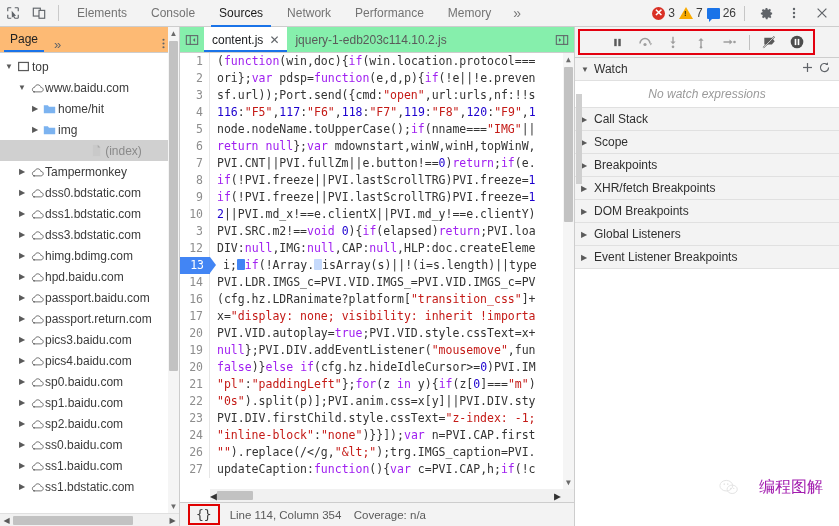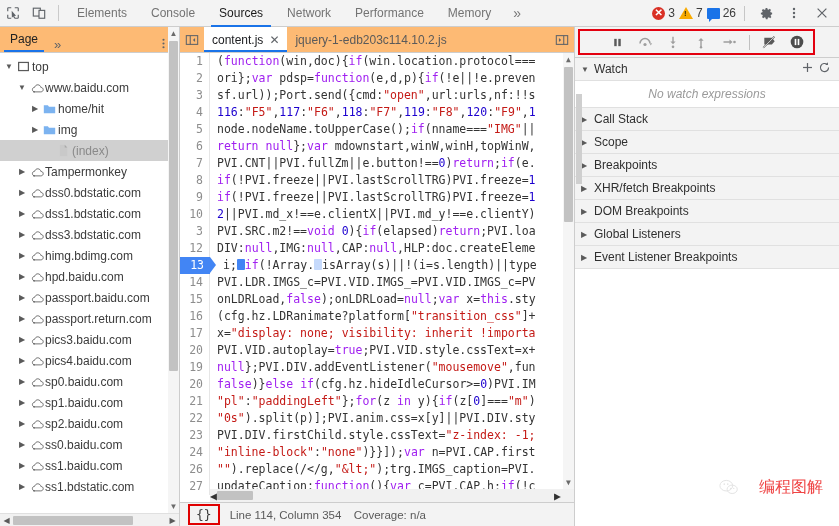--- a/index.html
+++ b/index.html
@@ -137,21 +137,21 @@
   }
   .hscroll .harrow { width: 13px; text-align: center; font-size: 8px; color: #5a5a5a; }
   .hthumb { height: 9px; background: #c2c2c2; border-radius: 1px; }
 
   
   .editor-pane {
     flex: 1; display: flex; flex-direction: column; min-width: 0;
     border-right: 1px solid #cdcdcd; background: #fff; position: relative;
   }
   .editor-tabs {
-    height: 26px; min-height: 26px; background: #fdba74;
+    height: 26px; min-height: 26px; background: #86efac;
     border-bottom: 1px solid #cdcdcd;
     display: flex; align-items: stretch;
   }
   .tab-nav-btn {
     width: 24px; display: flex; align-items: center; justify-content: center;
     color: #5f6368;
   }
   .etab {
     display: flex; align-items: center; gap: 6px;
     padding: 0 8px; font-size: 12px; color: #5a5a5a;
@@ -248,21 +248,21 @@
   .debug-filler { flex: 1; background: #fff; }
   .debug-vscroll {
     position: absolute; left: 0; top: 31px; width: 8px; height: 120px; background: transparent;
   }
   .debug-vthumb { position: absolute; left: 1px; top: 36px; width: 6px; height: 90px; background: #cfcfcf; }
 
   
   .watermark {
     position: absolute; right: 16px; bottom: 28px;
     display: flex; align-items: center; gap: 20px;
-    color: #ef4444; font-size: 16px; pointer-events: none;
+    color: #a21caf; font-size: 16px; pointer-events: none;
     font-family: "DejaVu Sans", sans-serif;
   }
 </style>
 </head>
 <body>
 
 <div id="app">
 
   <div class="main-toolbar">
     <div class="tb-icon-btn">
@@ -389,21 +389,21 @@
           </div>
           <div class="tnode" style="padding-left: 29px;">
             <span class="arrow">▶</span>
             <span class="ticon">
               <svg width="13" height="12" viewBox="0 0 16 14">
                 <path d="M1 2.5h5l1.4 1.6H15v8H1z" fill="#7cb3f0"></path>
               </svg>
             </span>
             <span class="tlabel">img</span>
           </div>
-          <div class="tnode selected" style="padding-left: 43px;">
+          <div class="tnode selected" style="padding-left: 43px; justify-content: center;">
             <span class="arrow"></span>
             <span class="ticon">
               <svg width="11" height="13" viewBox="0 0 13 16">
                 <path d="M2 1h6l3.2 3.2V15H2z" fill="#c9c9c9"></path>
                 <path d="M8 1l3.2 3.2H8z" fill="#a8a8a8"></path>
               </svg>
             </span>
             <span class="tlabel dim">(index)</span>
           </div>
           <div class="tnode" style="padding-left: 16px;">
@@ -599,21 +599,20 @@
             <div class="code-line"><span class="lnum">5</span><span class="ctext">node.nodeName.toUpperCase();<span class="tk-kw">if</span>(nname===<span class="tk-str">"IMG"</span>||</span></div>
             <div class="code-line"><span class="lnum">6</span><span class="ctext"><span class="tk-kw">return</span> <span class="tk-kw">null</span>};<span class="tk-kw">var</span> mdownstart,winW,winH,topWinW,</span></div>
             <div class="code-line"><span class="lnum">7</span><span class="ctext">PVI.CNT||PVI.fullZm||e.button!==<span class="tk-num">0</span>)<span class="tk-kw">return</span>;<span class="tk-kw">if</span>(e.</span></div>
             <div class="code-line"><span class="lnum">8</span><span class="ctext"><span class="tk-kw">if</span>(!PVI.freeze||PVI.lastScrollTRG)PVI.freeze=<span class="tk-num">1</span></span></div>
             <div class="code-line"><span class="lnum">9</span><span class="ctext"><span class="tk-kw">if</span>(!PVI.freeze||PVI.lastScrollTRG)PVI.freeze=<span class="tk-num">1</span></span></div>
             <div class="code-line"><span class="lnum">10</span><span class="ctext"><span class="tk-num">2</span>||PVI.md_x!==e.clientX||PVI.md_y!==e.clientY)</span></div>
             <div class="code-line"><span class="lnum">3</span><span class="ctext">PVI.SRC.m2!==<span class="tk-kw">void</span> <span class="tk-num">0</span>){<span class="tk-kw">if</span>(elapsed)<span class="tk-kw">return</span>;PVI.loa</span></div>
             <div class="code-line"><span class="lnum">12</span><span class="ctext">DIV:<span class="tk-kw">null</span>,IMG:<span class="tk-kw">null</span>,CAP:<span class="tk-kw">null</span>,HLP:doc.createEleme</span></div>
             <div class="code-line bp"><span class="lnum">13</span><span class="ctext">i;<span class="bpmark"></span><span class="tk-kw">if</span>(!Array.<span class="bpmark light"></span>isArray(s)||!(i=s.length)||type</span></div>
             <div class="code-line"><span class="lnum">14</span><span class="ctext">PVI.LDR.IMGS_c=PVI.VID.IMGS_=PVI.VID.IMGS_c=PV</span></div>
-            <div class="code-line"><span class="lnum">15</span><span class="ctext">onLDRLoad,<span class="tk-kw">false</span>);onLDRLoad=<span class="tk-kw">null</span>;<span class="tk-kw">var</span> x=<span class="tk-kw">this</span>.sty</span></div>
             <div class="code-line"><span class="lnum">16</span><span class="ctext">(cfg.hz.LDRanimate?platform[<span class="tk-str">"transition_css"</span>]+</span></div>
             <div class="code-line"><span class="lnum">17</span><span class="ctext">x=<span class="tk-str">"display: none; visibility: inherit !importa</span></span></div>
             <div class="code-line"><span class="lnum">20</span><span class="ctext">PVI.VID.autoplay=<span class="tk-kw">true</span>;PVI.VID.style.cssText=x+</span></div>
             <div class="code-line"><span class="lnum">19</span><span class="ctext"><span class="tk-kw">null</span>};PVI.DIV.addEventListener(<span class="tk-str">"mousemove"</span>,fun</span></div>
             <div class="code-line"><span class="lnum">20</span><span class="ctext"><span class="tk-kw">false</span>)}<span class="tk-kw">else</span> <span class="tk-kw">if</span>(cfg.hz.hideIdleCursor&gt;=<span class="tk-num">0</span>)PVI.IM</span></div>
             <div class="code-line"><span class="lnum">21</span><span class="ctext"><span class="tk-str">"pl"</span>:<span class="tk-str">"paddingLeft"</span>};<span class="tk-kw">for</span>(z <span class="tk-kw">in</span> y){<span class="tk-kw">if</span>(z[<span class="tk-num">0</span>]===<span class="tk-str">"m"</span>)</span></div>
             <div class="code-line"><span class="lnum">22</span><span class="ctext"><span class="tk-str">"0s"</span>).split(p)];PVI.anim.css=x[y]||PVI.DIV.sty</span></div>
             <div class="code-line"><span class="lnum">23</span><span class="ctext">PVI.DIV.firstChild.style.cssText=<span class="tk-str">"z-index: -1;</span></span></div>
             <div class="code-line"><span class="lnum">24</span><span class="ctext"><span class="tk-str">"inline-block"</span>:<span class="tk-str">"none"</span>)}}]);<span class="tk-kw">var</span> n=PVI.CAP.first</span></div>
             <div class="code-line"><span class="lnum">26</span><span class="ctext"><span class="tk-str">""</span>).replace(/&lt;/g,<span class="tk-str">"&amp;lt;"</span>);trg.IMGS_caption=PVI.</span></div>

